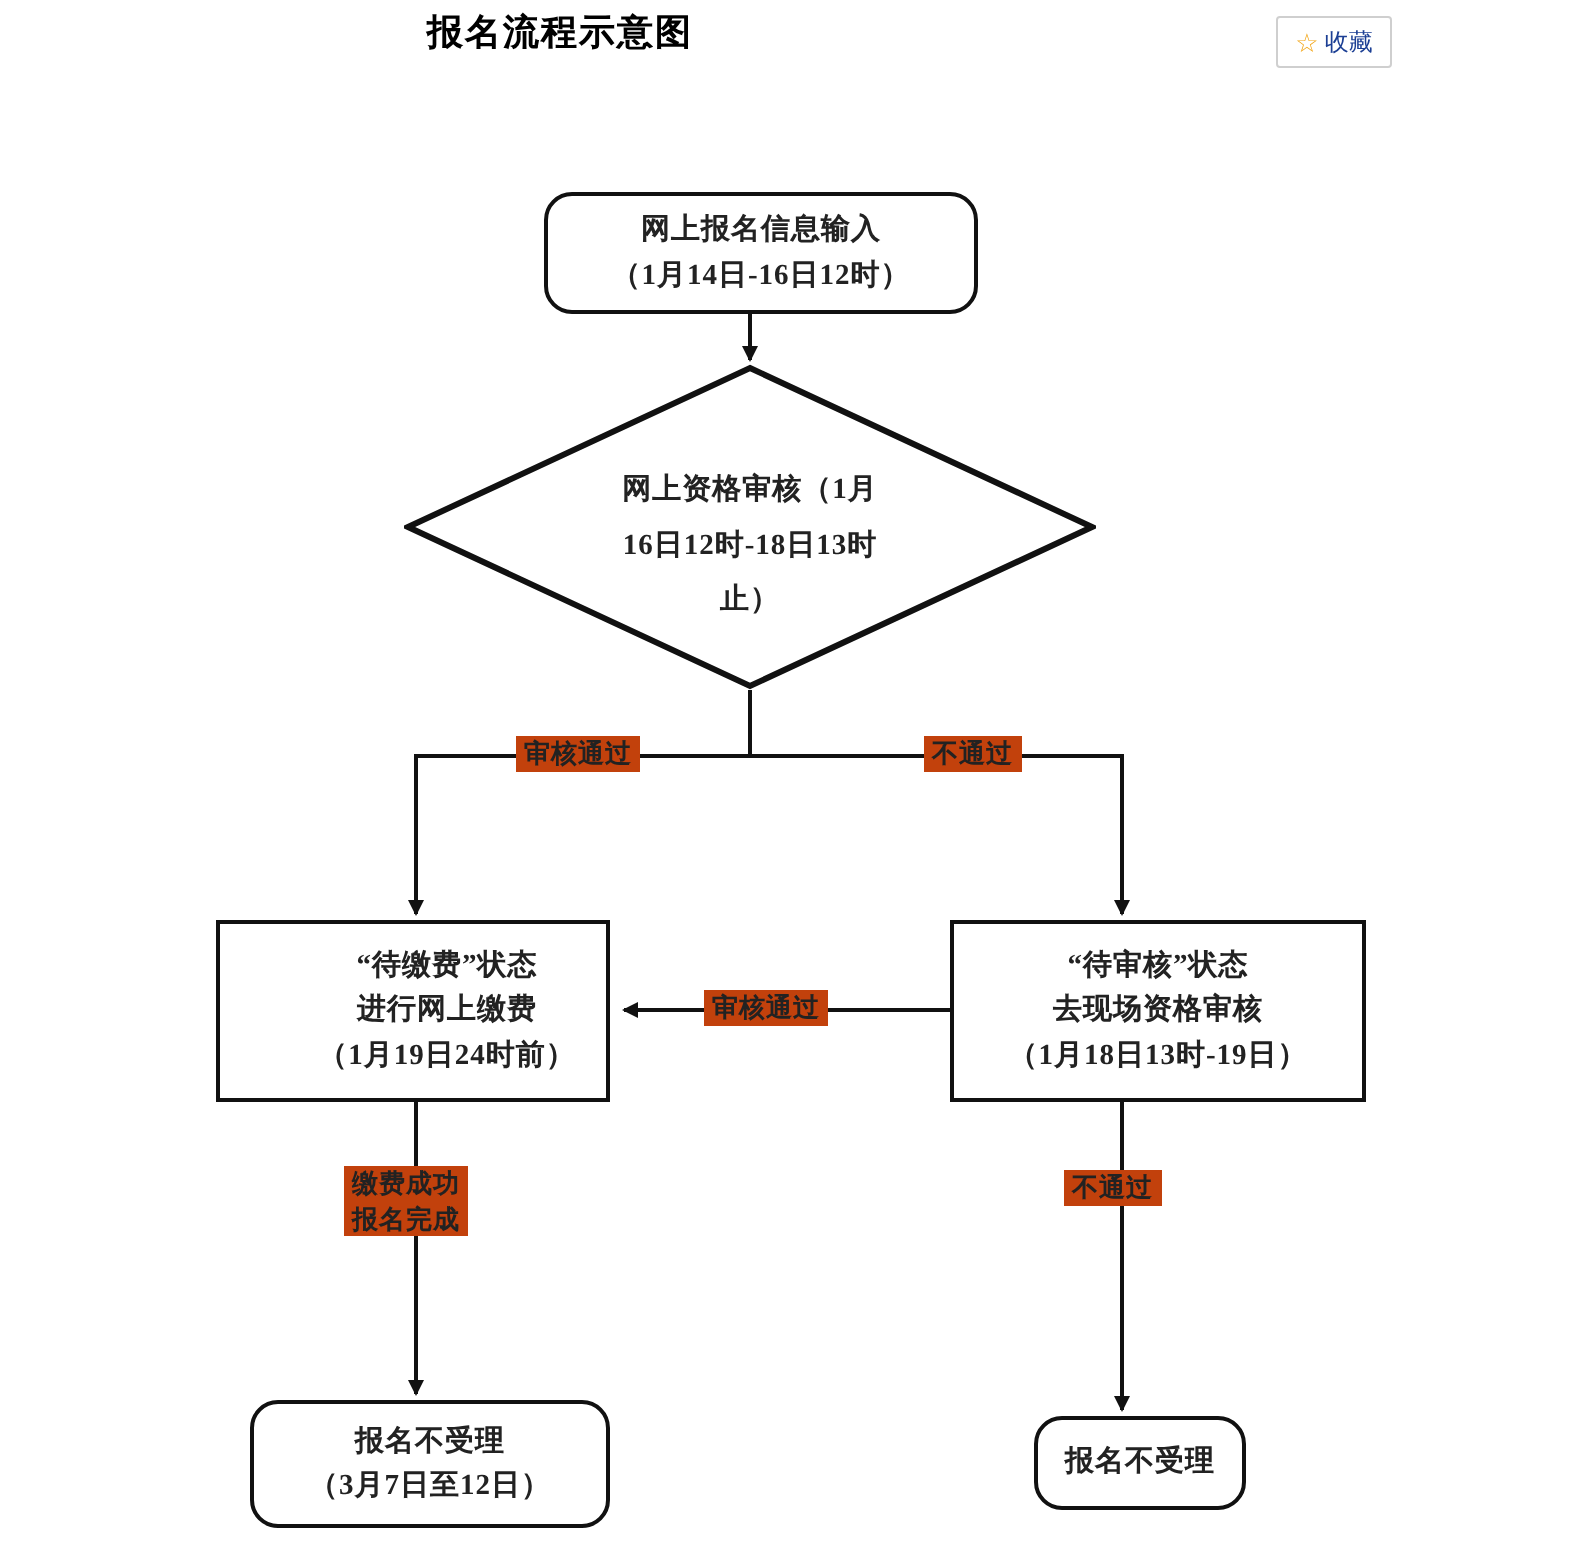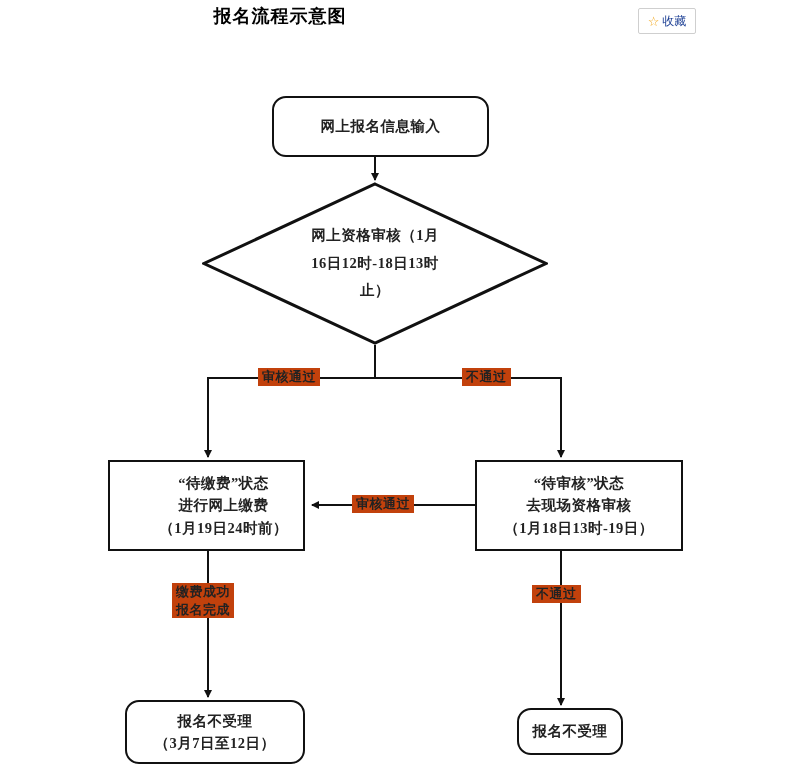--- a/index.html
+++ b/index.html
@@ -94,21 +94,21 @@
     height: 163px;
   }
   #node-qualification-review svg {
     position: absolute;
     left: 0; top: 0;
     width: 100%; height: 100%;
   }
   #node-qualification-review .dia-text {
     position: absolute;
     left: 0;
-    top: 0;
+    top: 10px;
     width: 100%;
     height: 100%;
     display: flex;
     flex-direction: column;
     align-items: center;
     justify-content: center;
     text-align: left;
     font-size: 14.5px;
     line-height: 1.9;
     letter-spacing: 0.5px;
@@ -177,20 +177,21 @@
 
   <line x1="475" y1="505" x2="312" y2="505" stroke="#111" stroke-width="2" marker-end="url(#arrowhead-left)"></line>
 
   <line x1="208" y1="551" x2="208" y2="697" stroke="#111" stroke-width="2" marker-end="url(#arrowhead)"></line>
 
   <line x1="561" y1="551" x2="561" y2="705" stroke="#111" stroke-width="2" marker-end="url(#arrowhead)"></line>
 </svg>
 
 <div class="node rect-round" id="node-online-input">
   <span class="ln">网上报名信息输入</span>
+  <span class="ln">（1月14日-16日12时）</span>
 </div>
 
 <div id="node-qualification-review">
   <svg viewBox="0 0 346 163" preserveAspectRatio="none" xmlns="http://www.w3.org/2000/svg">
     <polygon points="173,2 344,81.5 173,161 2,81.5" fill="#ffffff" stroke="#111" stroke-width="3"></polygon>
   </svg>
   <div class="dia-text">
     <span class="ln">网上资格审核（1月</span>
     <span class="ln">16日12时-18日13时</span>
     <span class="ln">止）</span>

